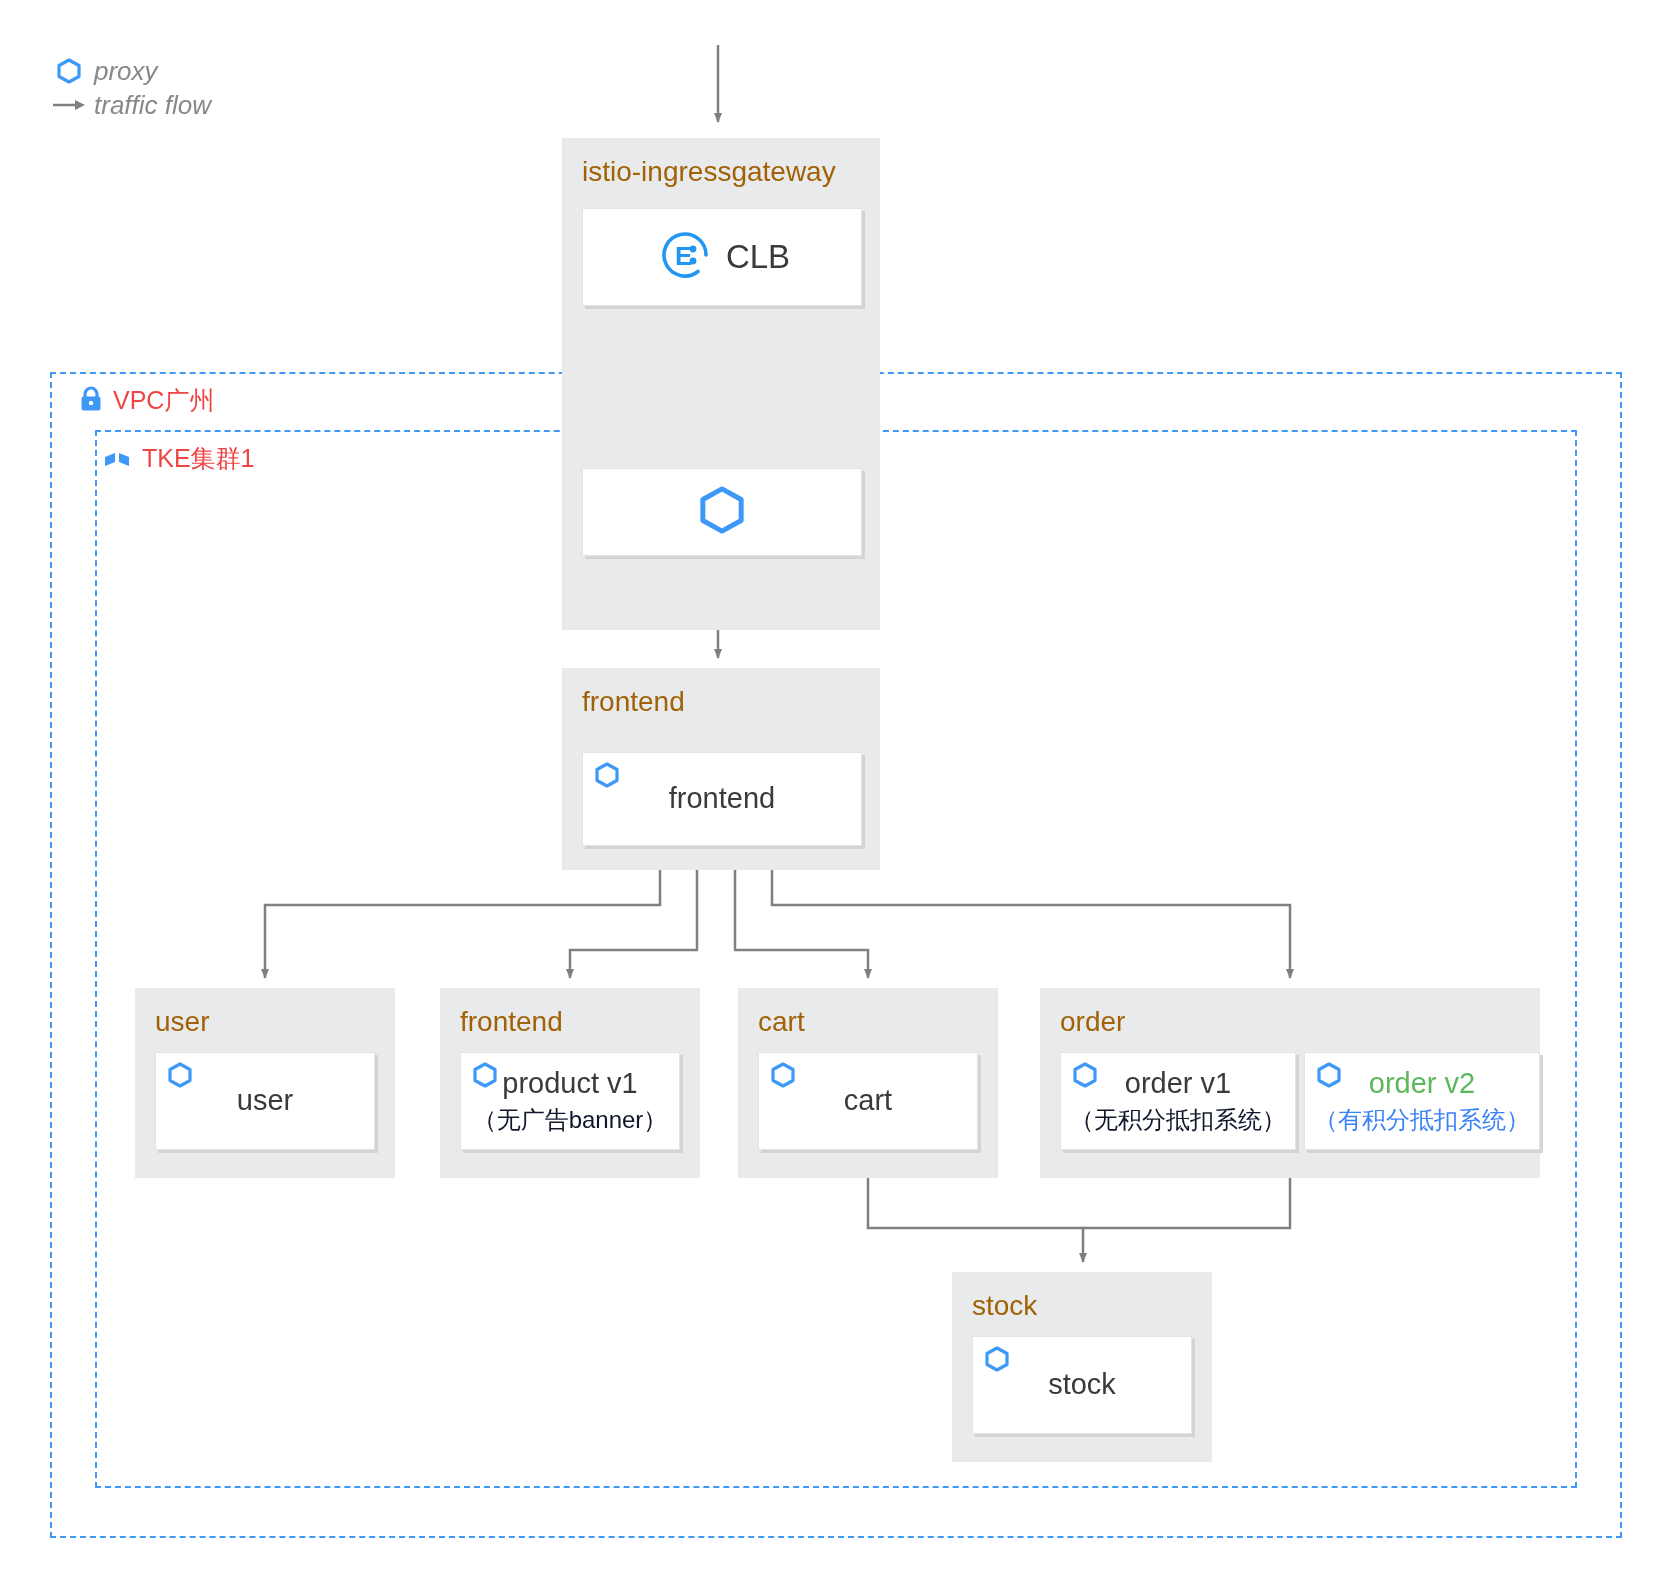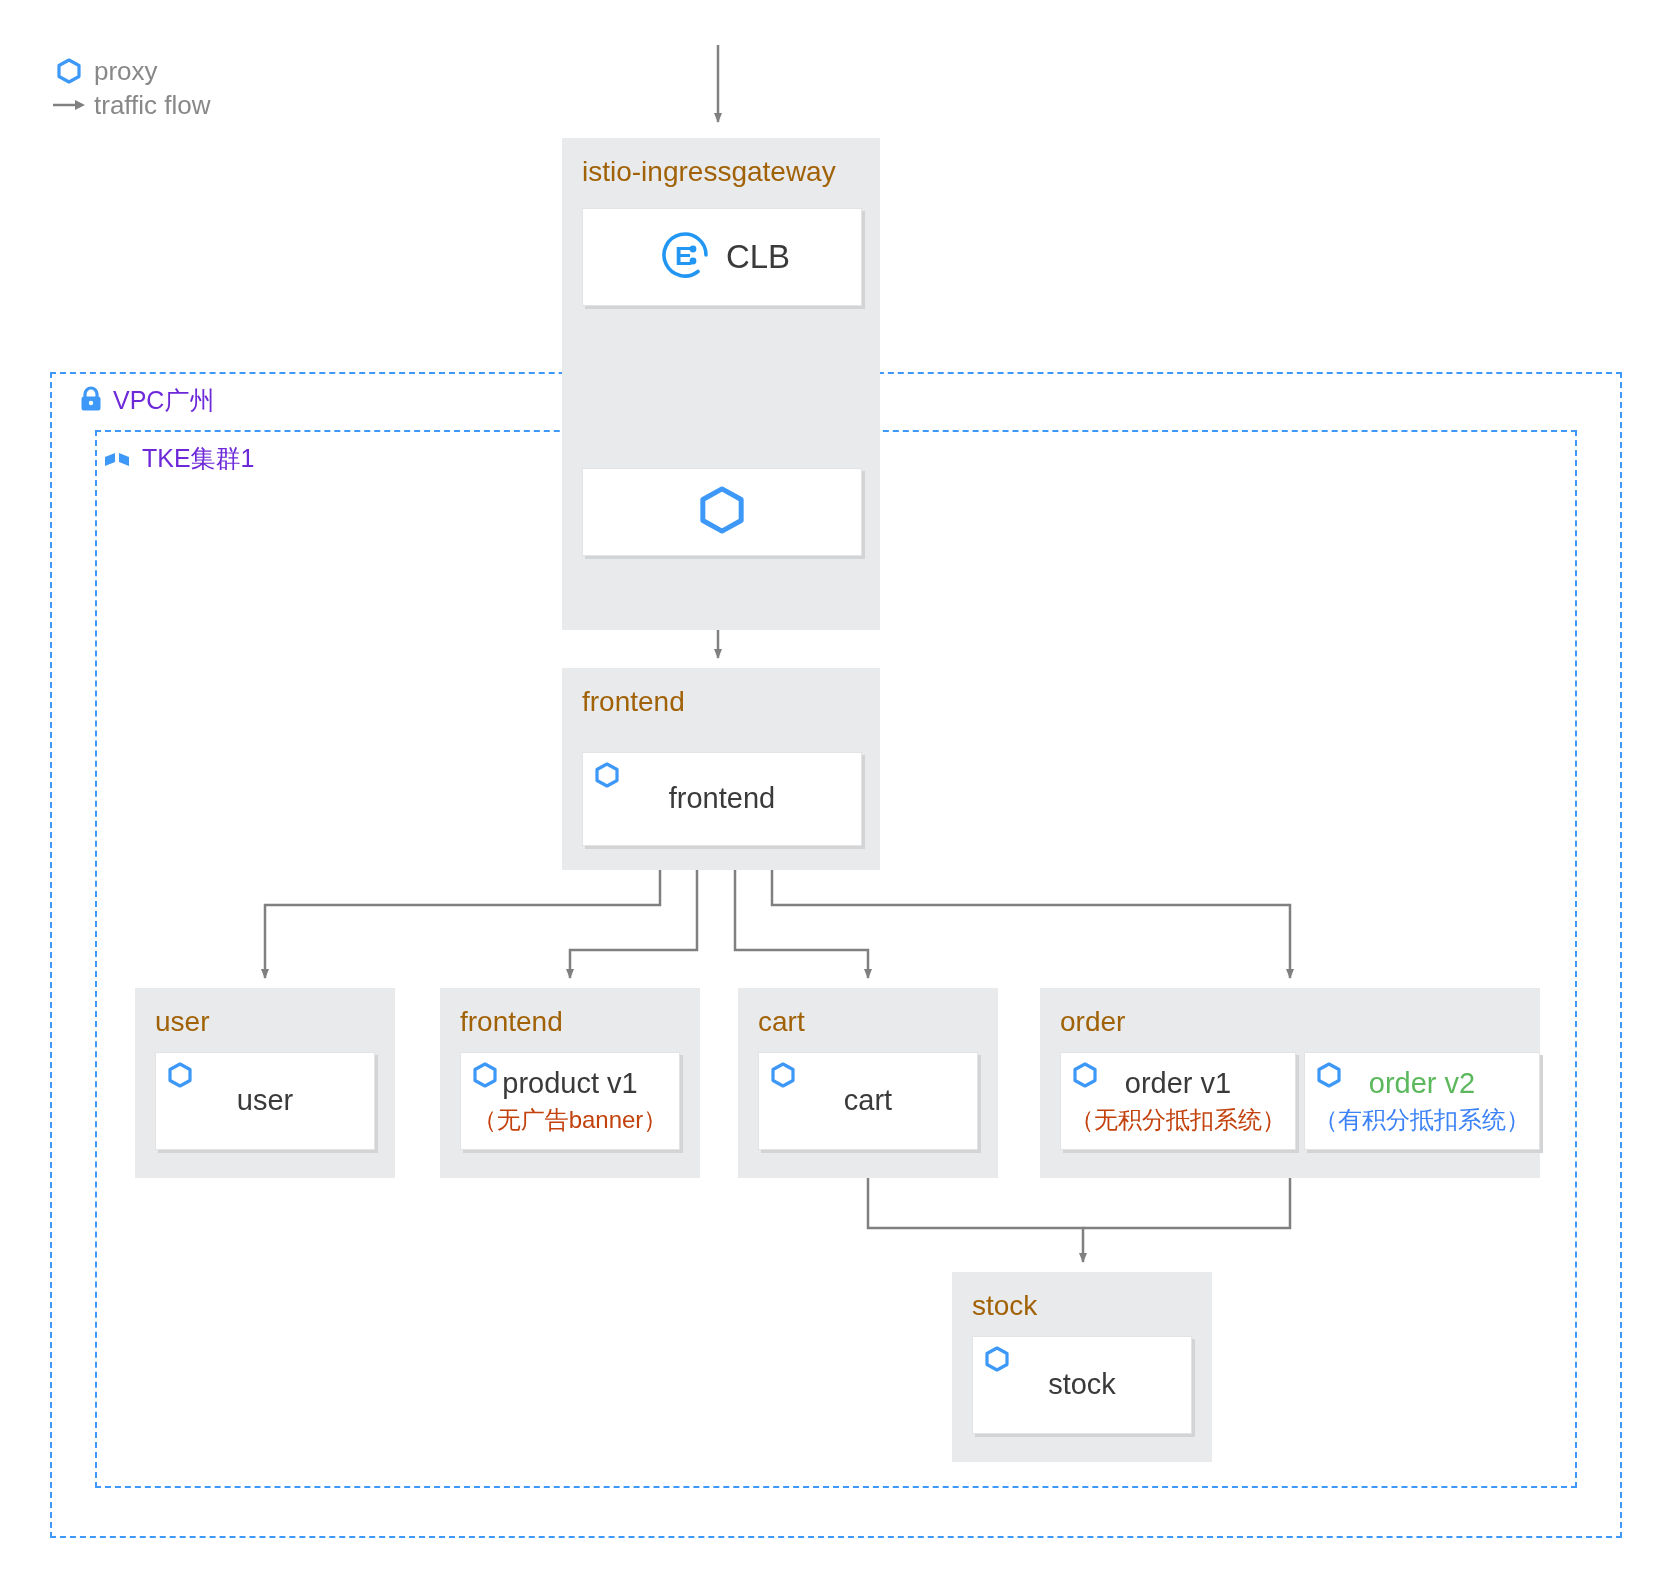--- a/index.html
+++ b/index.html
@@ -33,20 +33,21 @@
 
   
   .legend {
     position: absolute;
     z-index: 5;
   }
   .legend-row {
     display: flex;
     align-items: center;
     height: 34px;
+    font-style: italic;
   }
   .legend-icon {
     width: 34px;
     display: flex;
     align-items: center;
     justify-content: center;
   }
   .legend-label {
     font-size: 26px;
     color: #888888;
@@ -63,21 +64,21 @@
   }
   .zone-label {
     position: absolute;
     display: flex;
     align-items: center;
     z-index: 6;
     white-space: nowrap;
   }
   .zone-label-text {
     font-size: 25px;
-    color: #6d28d9;
+    color: #ef4444;
     margin-left: 9px;
   }
 
   
   .group {
     position: absolute;
     background: #e9eaeb;
     z-index: 3;
     box-sizing: border-box;
   }
@@ -114,21 +115,21 @@
     justify-content: center;
   }
   .card-title {
     font-size: 29px;
     color: #3a3a3a;
     line-height: 1.15;
     white-space: nowrap;
   }
   .card-sub {
     font-size: 24px;
-    color: #c2410c;
+    color: #0f172a;
     line-height: 1.3;
     margin-top: 4px;
     white-space: nowrap;
   }
   .card.variant-green .card-title { color: #5cb85c; }
   .card.variant-green .card-sub { color: #3b82f6; }
 
   
   .clb-body {
     display: flex;

